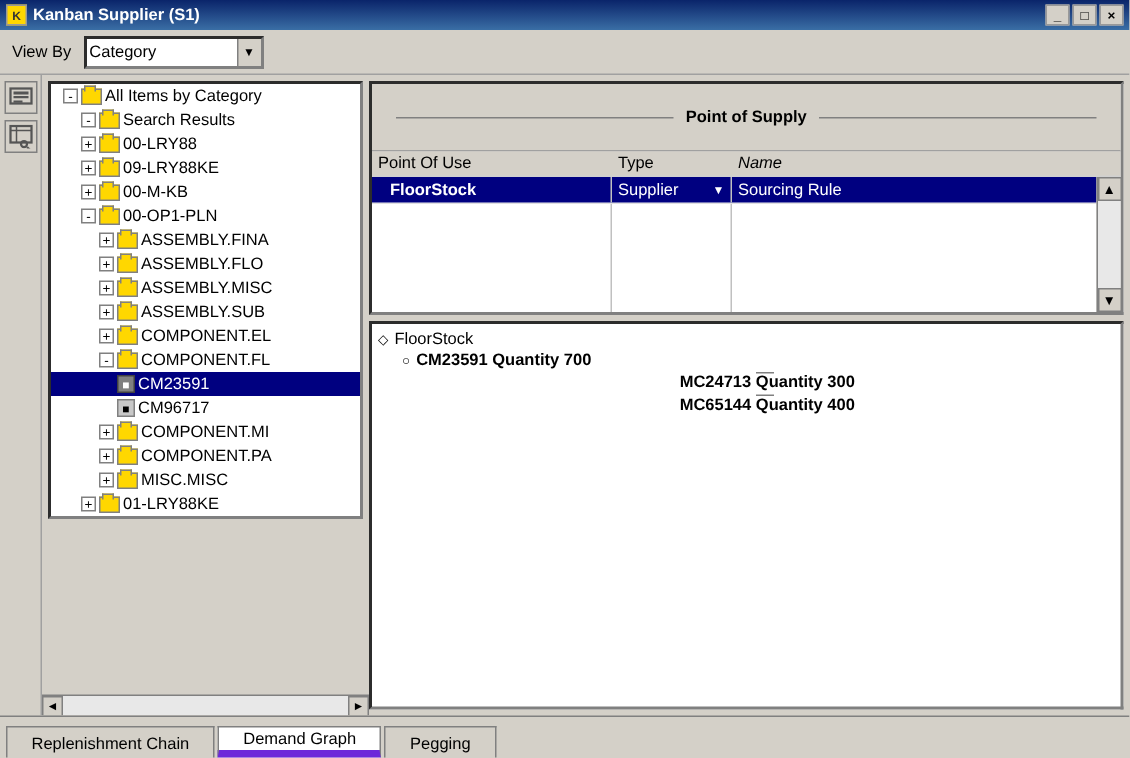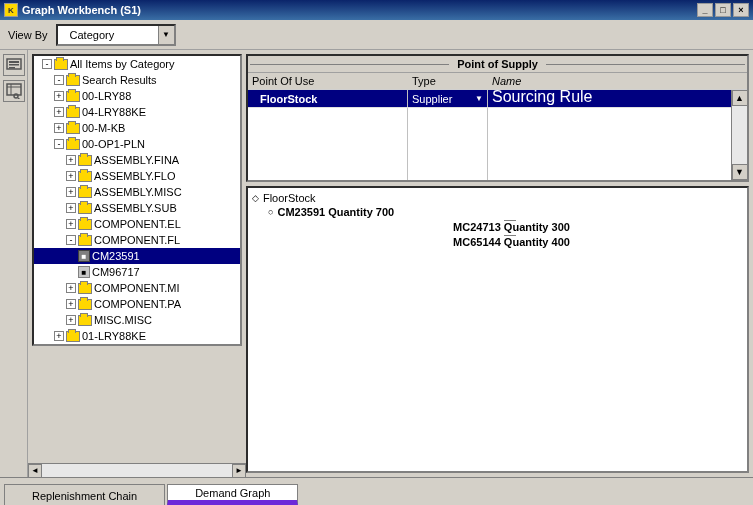--- a/index.html
+++ b/index.html
@@ -73,21 +73,21 @@
       padding: 4px 8px;
       gap: 8px;
       height: 30px;
       background: #d4d0c8;
       border-bottom: 1px solid #a0a0a0;
     }
     .toolbar-select {
       height: 22px;
       background: white;
       border: 2px inset #808080;
-      padding: 0 12px;
+      padding: 0 2px;
       font-size: 11px;
       width: 120px;
       appearance: none;
       -webkit-appearance: none;
     }
     .select-wrapper {
       position: relative;
       display: inline-block;
     }
     .select-arrow {
@@ -219,21 +219,21 @@
 
     
     .pos-section {
       border: 2px inset #808080;
       background: white;
     }
     .pos-header {
       text-align: center;
       font-weight: bold;
       font-size: 11px;
-      padding: 2px;
+      padding: 16px;
       border-bottom: 1px solid #a0a0a0;
       background: #d4d0c8;
       display: flex;
       align-items: center;
       justify-content: center;
       gap: 8px;
     }
     .pos-header-line {
       flex: 1;
       height: 1px;
@@ -273,22 +273,22 @@
       align-items: center;
       justify-content: space-between;
       font-size: 11px;
       background: white;
     }
     .pos-cell-type.sel { background: #000080; color: white; gap: 20px; }
     .pos-cell-name {
       flex: 1;
       padding: 1px 4px;
       display: flex;
-      align-items: flex-end;
-      font-size: 16px;
+      align-items: center;
+      font-size: 11px;
       background: white;
     }
     .pos-cell-name.sel { background: #000080; color: white; }
     .pos-empty-cell {
       height: 18px;
       background: white;
       display: flex;
     }
     .pos-empty-use { width: 160px; border-right: 1px solid #c0c0c0; }
     .pos-empty-type { width: 80px; border-right: 1px solid #c0c0c0; }
@@ -346,21 +346,21 @@
       display: flex;
       align-items: flex-end;
       height: 28px;
       border-top: 1px solid #808080;
       background: #d4d0c8;
       padding: 0 4px;
       gap: 2px;
     }
     .tab {
       height: 22px;
-      padding: 0 27px;
+      padding: 0 16px;
       background: #d4d0c8;
       border: 1px solid #808080;
       border-bottom: none;
       display: flex;
       align-items: center;
       cursor: pointer;
       font-size: 11px;
       margin-bottom: -1px;
     }
     .tab.active {
@@ -407,21 +407,21 @@
       display: flex;
       flex-direction: column;
     }
   </style>
 </head>
 <body>
 
 <div class="title-bar">
   <div class="title-bar-left">
     <div class="title-bar-icon">K</div>
-    <span>Graph Workbench (S1)</span>
+    <span>Kanban Supplier (S1)</span>
   </div>
   <div class="title-bar-controls">
     <div class="title-bar-btn">_</div>
     <div class="title-bar-btn">□</div>
     <div class="title-bar-btn">×</div>
   </div>
 </div>
 
 <div class="main-container">
 
@@ -477,21 +477,21 @@
 
           <div class="tree-item tree-indent-2">
             <span class="tree-expand">+</span>
             <span class="tree-icon-folder"></span>
             <span>00-LRY88</span>
           </div>
 
           <div class="tree-item tree-indent-2">
             <span class="tree-expand">+</span>
             <span class="tree-icon-folder"></span>
-            <span>04-LRY88KE</span>
+            <span>09-LRY88KE</span>
           </div>
 
           <div class="tree-item tree-indent-2">
             <span class="tree-expand">+</span>
             <span class="tree-icon-folder"></span>
             <span>00-M-KB</span>
           </div>
 
           <div class="tree-item tree-indent-2">
             <span class="tree-expand">-</span>
@@ -664,15 +664,18 @@
     </div>
   </div>
 
   <div class="bottom-tabs">
     <div class="tab">
       <span>Replenishment Chain</span>
     </div>
     <div class="tab active">
       <span>Demand Graph</span>
     </div>
+    <div class="tab">
+      <span>Pegging</span>
+    </div>
   </div>
 
 </div>
 
 </body></html>

